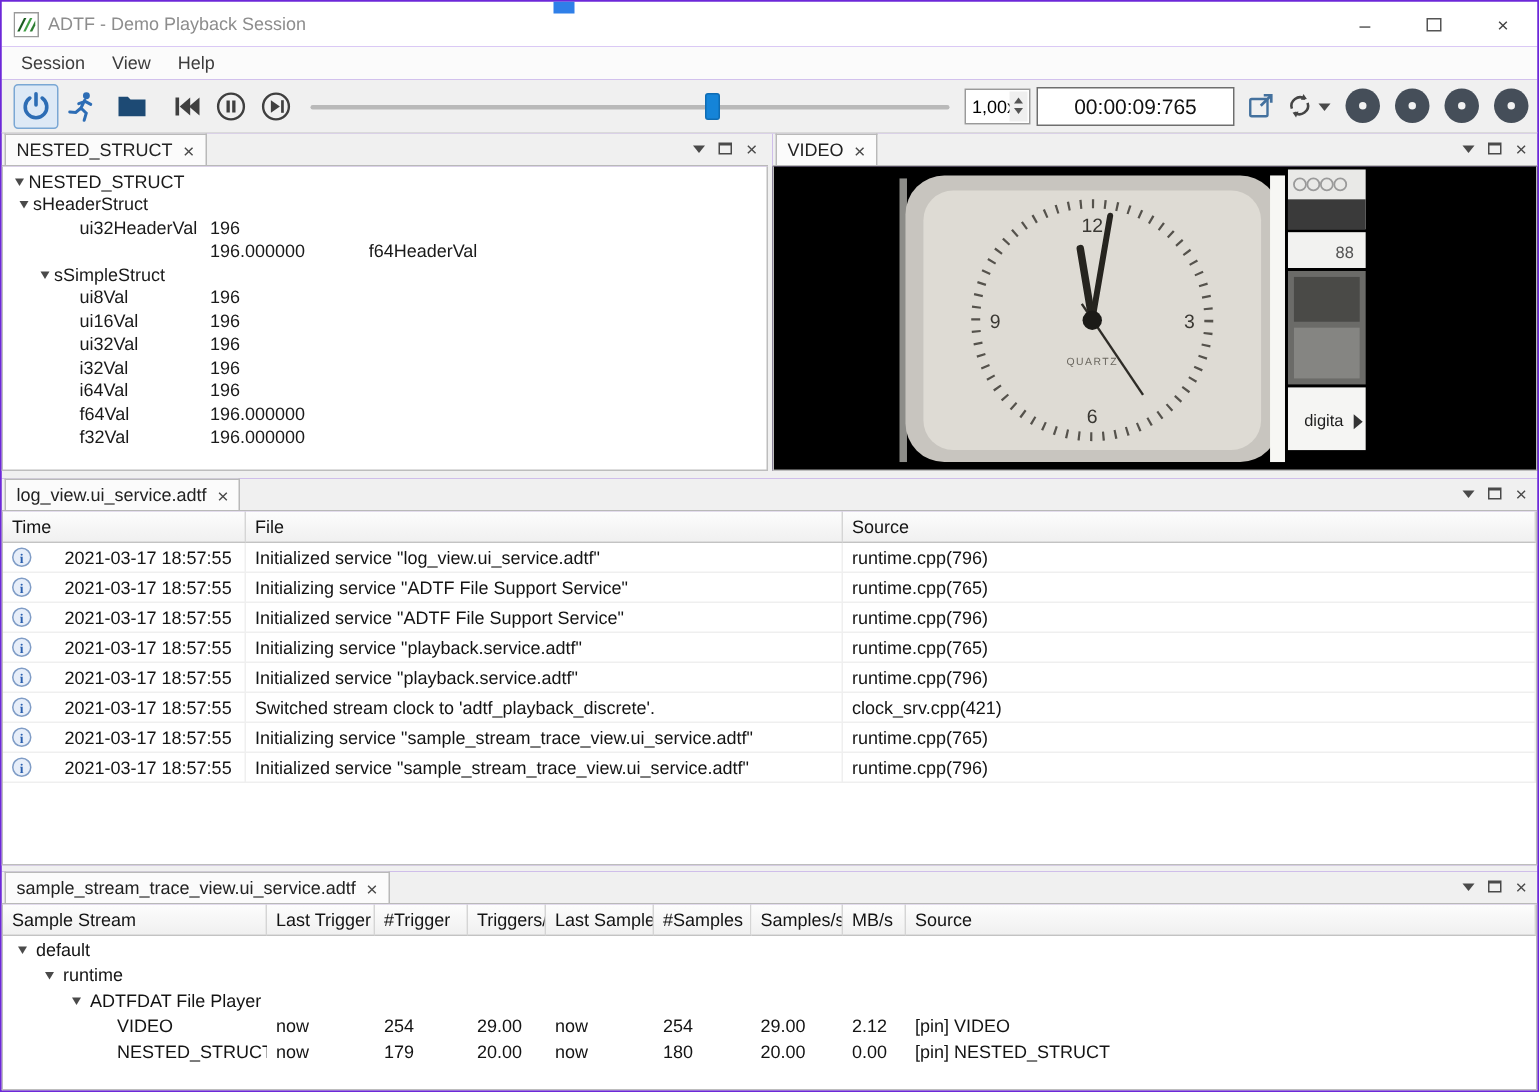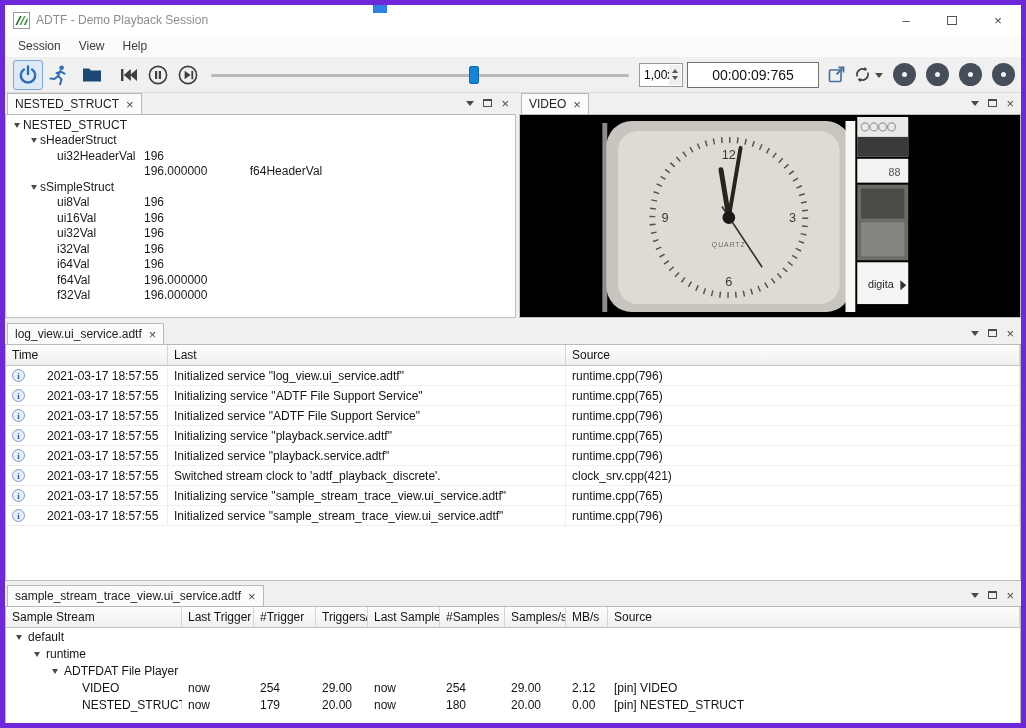--- a/index.html
+++ b/index.html
@@ -1,17 +1,17 @@
 <!DOCTYPE html>
 <html><head>
 <meta charset="utf-8">
 <style>
   * { box-sizing: border-box; margin: 0; padding: 0; }
   body { font-family: "Liberation Sans", sans-serif; background:#cfcfcf; }
-  .window { width:1026px; height:728px; border:5px solid #6d28d9; background:#6d28d9;
+  .window { width:1026px; height:728px; border:1px solid #6d28d9; background:#6d28d9;
             position:relative; overflow:hidden; }
 
   
   .titlebar { height:30px; background:#ffffff; display:flex; align-items:center; position:relative; }
   .app-icon { margin:0 6px 0 8px; display:flex; }
   .title-text { font-size:12px; color:#8d8d8d; }
   .artifact { position:absolute; left:368px; top:0; width:14px; height:8px; background:#2f7fe8; }
   .win-controls { margin-left:auto; display:flex; height:30px; }
   .win-btn { width:46px; height:30px; display:flex; align-items:center; justify-content:center;
              color:#444; font-size:13px; cursor:default; }
@@ -223,21 +223,21 @@
         </div>
         <div class="panel-content">
           <div class="tree">
 
               <div class="tree-row" style="padding-left: 4px;">
                 <span class="tri"></span>
                 <span>NESTED_STRUCT</span>
                 <span class="tree-value"></span>
               </div>
 
-              <div class="tree-row" style="padding-left: 21px;">
+              <div class="tree-row" style="padding-left: 7px;">
                 <span class="tri"></span>
                 <span>sHeaderStruct</span>
                 <span class="tree-value"></span>
               </div>
 
               <div class="tree-row" style="padding-left: 38px;">
                 <span class="tri" style="visibility: hidden;"></span>
                 <span>ui32HeaderVal</span>
                 <span class="tree-value">196</span>
               </div>
@@ -365,21 +365,21 @@
         <div class="bar-actions">
           <span class="caret"></span>
           <span class="float-icon"></span>
           <span class="bar-close">×</span>
         </div>
       </div>
       <div class="panel-content">
         <div class="log-row grid-hdr">
 
         <div class="cell">Time</div>
-            <div class="cell">Last</div>
+            <div class="cell">File</div>
             <div class="cell">Source</div>
           </div>
         <div class="log-body">
 
             <div class="log-row">
               <div class="cell">
                 <span class="info-icon"></span>
                 <span>2021-03-17 18:57:55</span>
               </div>
               <div class="cell">Initialized service "log_view.ui_service.adtf"</div>

